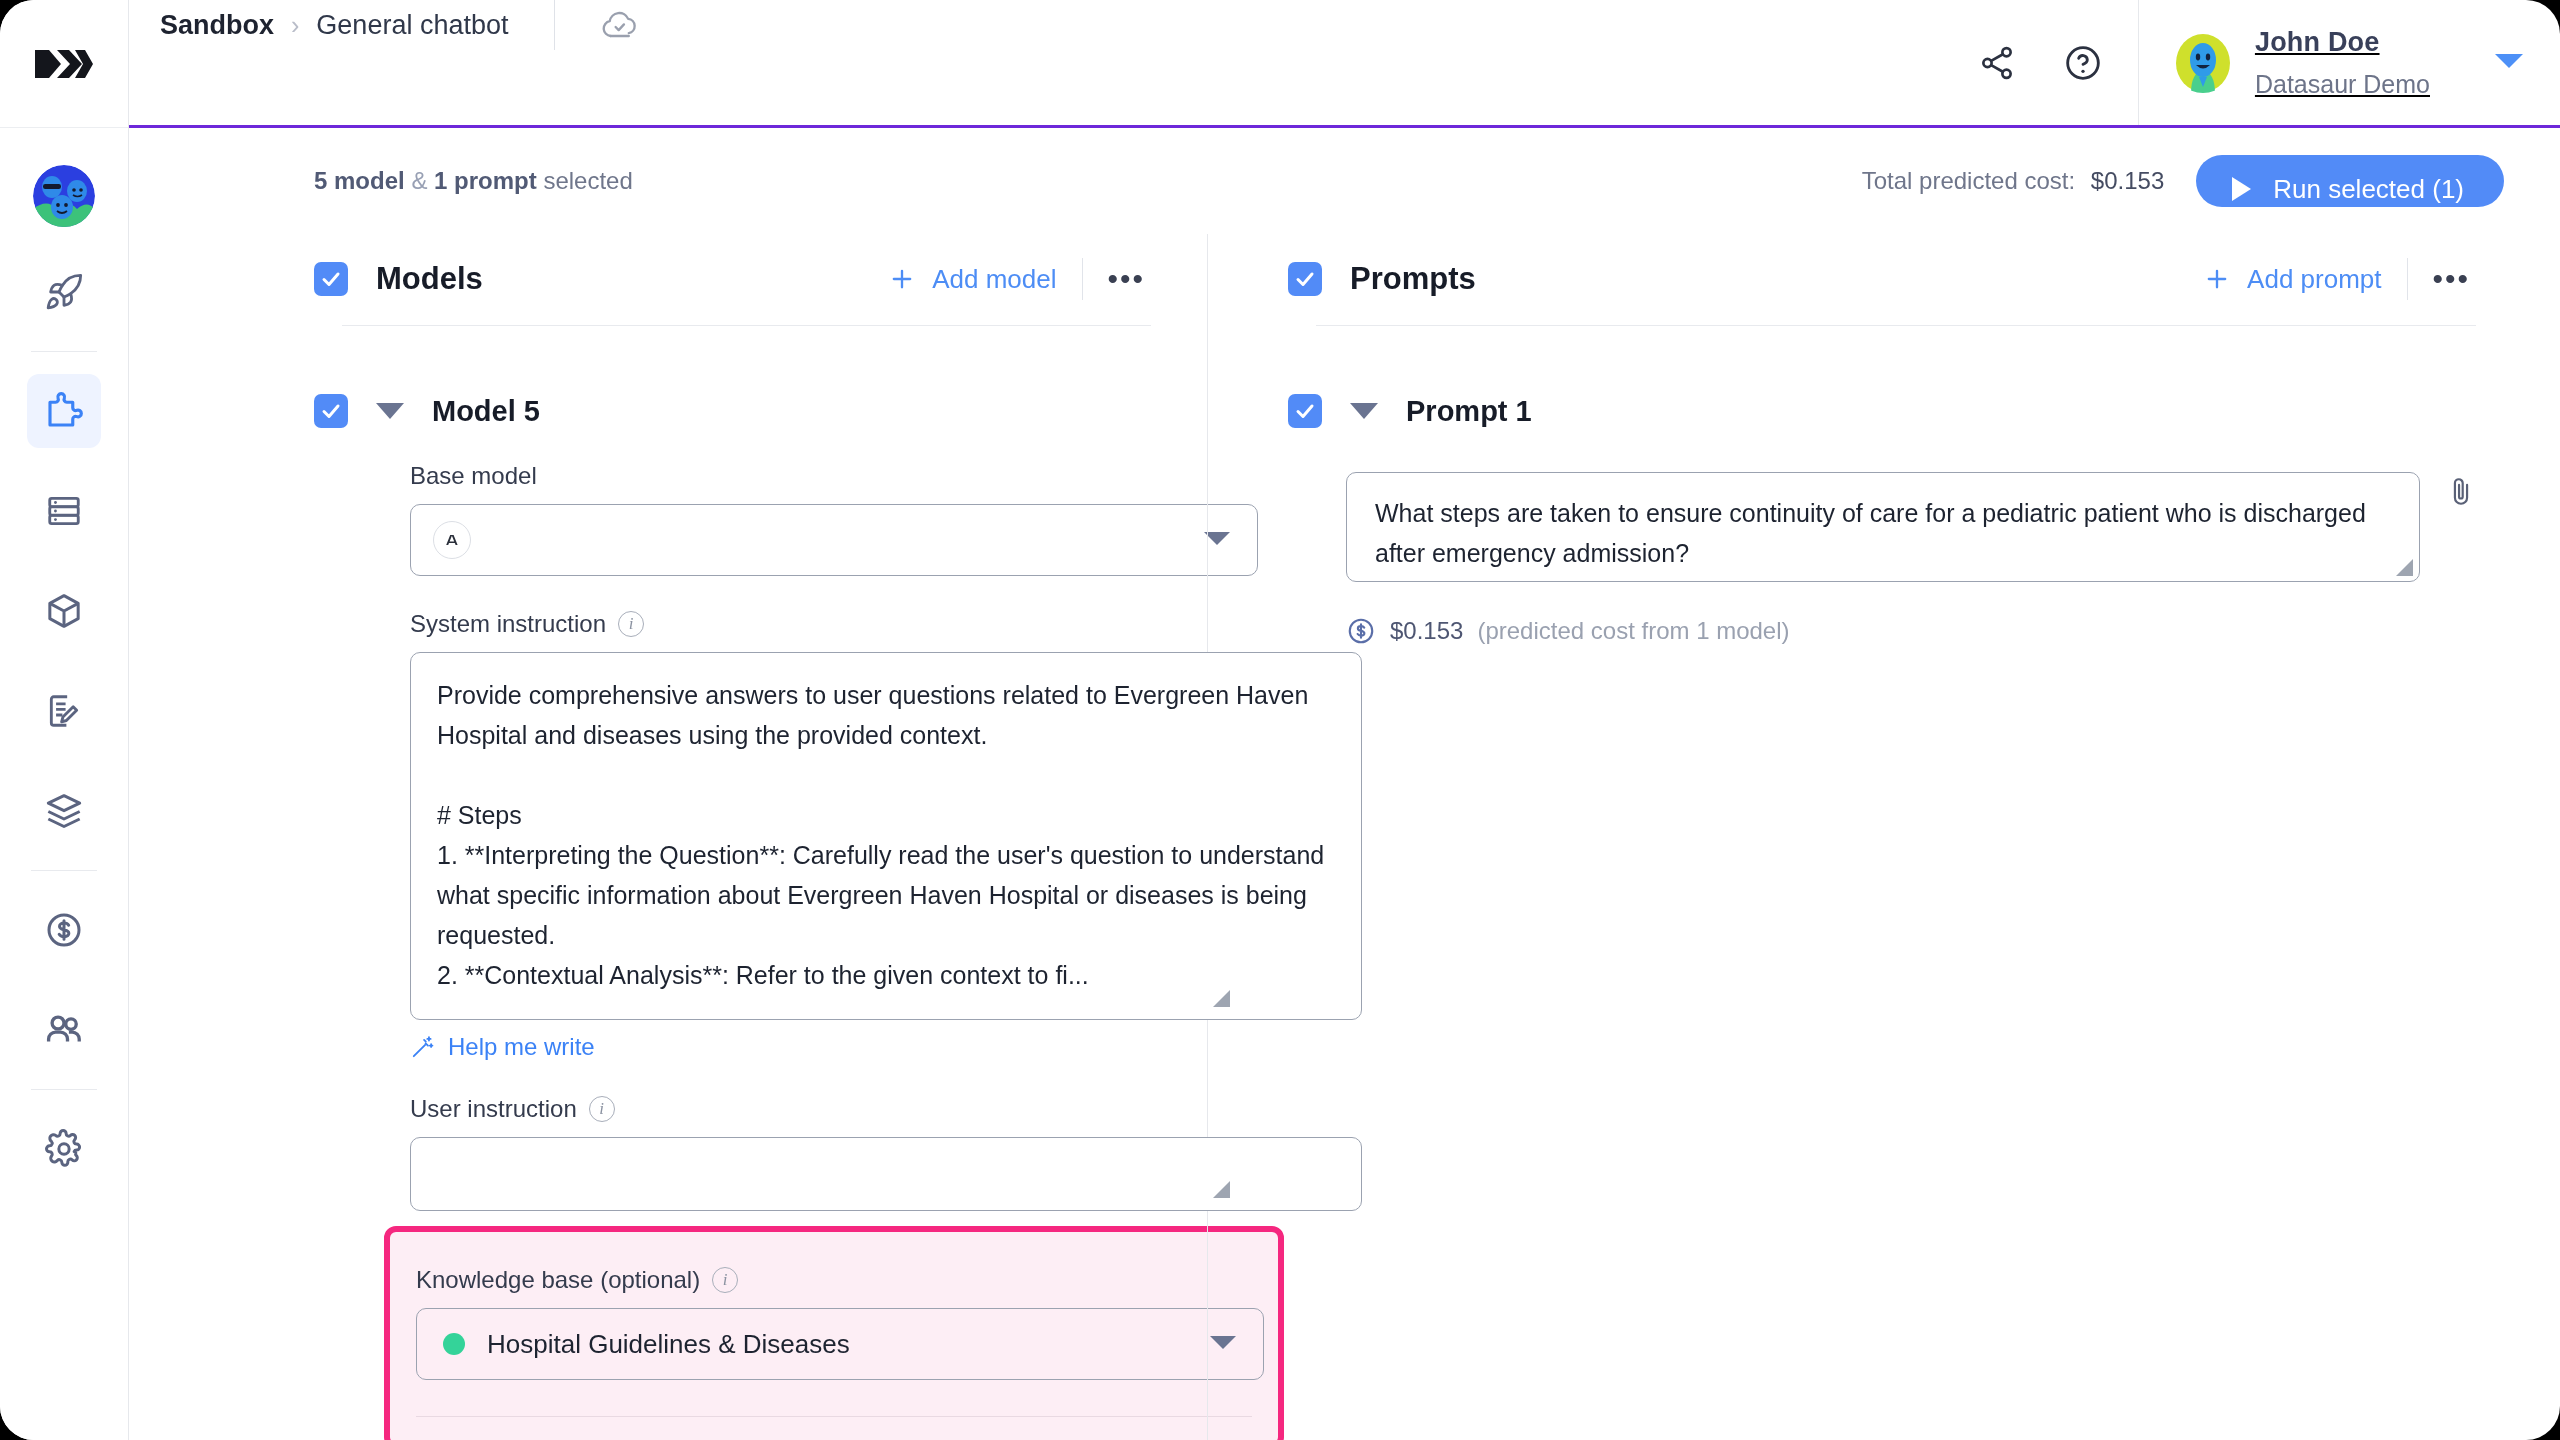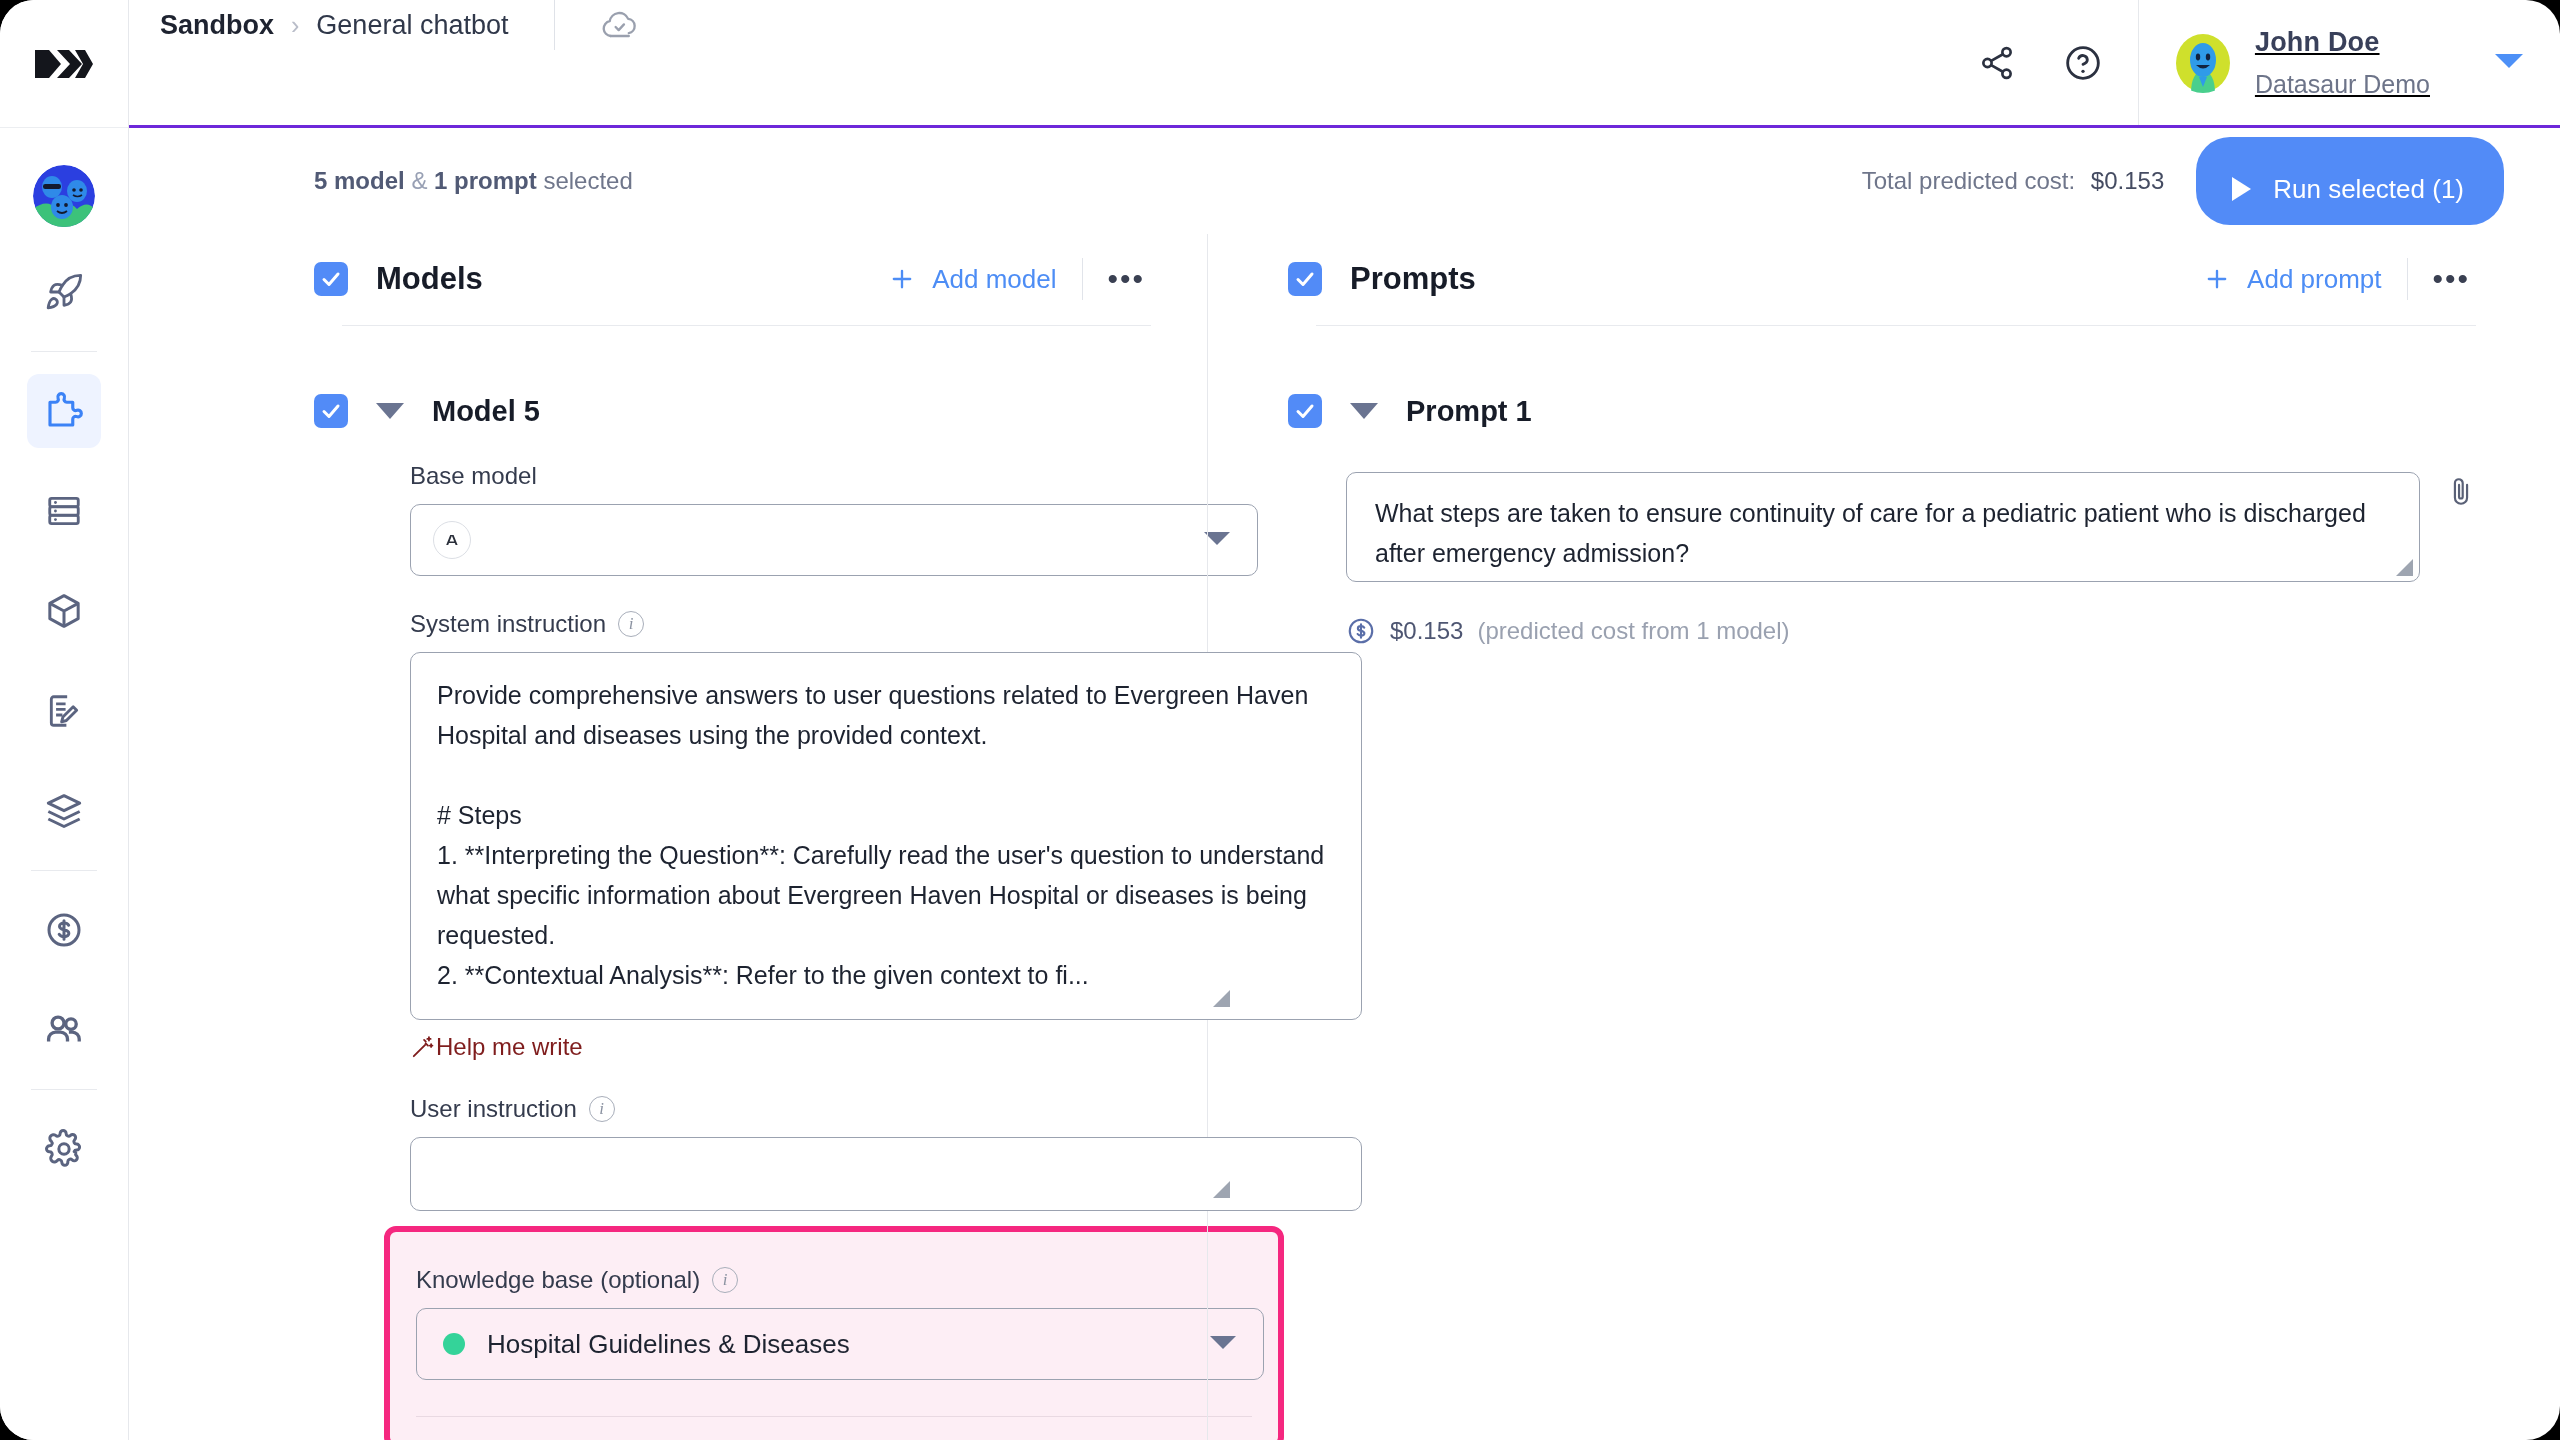--- a/index.html
+++ b/index.html
@@ -101,21 +101,21 @@
   }
   .selinfo { font-size: 24px; color: #6f768b; }
   .selinfo b { color: #515a75; font-weight: 700; }
   .selinfo .amp { color: #98a0b4; }
   .actionbar-right { margin-left: auto; display: flex; align-items: center; gap: 32px; }
   .cost-label { font-size: 24px; color: #6f768b; }
   .cost-label .val { color: #454c62; margin-left: 9px; }
   .run-btn {
     background: #528bf7; color: #fff;
     border: none; border-radius: 34px;
-    height: 88px; padding: 16px 40px 0 33px;
+    height: 52px; padding: 16px 40px 0 33px;
     display: flex; align-items: center; gap: 20px;
     font-size: 26px; font-family: inherit; cursor: pointer;
   }
 
   
   .panes { flex: 1; display: flex; min-height: 0; }
   .pane { padding: 24px 0 0 0; min-width: 0; }
   .pane-models  { flex: 0 0 1078px; padding-left: 185px; padding-right: 56px; }
   .pane-prompts { flex: 1; border-left: 1px solid #e6e8ec; padding-left: 80px; padding-right: 84px; }
 
@@ -185,22 +185,22 @@
   }
   .ta.sys { height: 368px; }
   .ta.user { height: 74px; padding: 12px 26px; }
   .resize-h {
     position: absolute; right: 7px; bottom: 6px;
     width: 0; height: 0;
     border-left: 17px solid transparent;
     border-bottom: 17px solid #9ea5b1;
   }
   .helpwrite {
-    display: flex; align-items: center; gap: 0;
-    color: #7f1d1d; font-size: 24px; margin-top: 20px; cursor: pointer;
+    display: flex; align-items: center; gap: 12px;
+    color: #3b82f6; font-size: 24px; margin-top: 20px; cursor: pointer;
   }
   .field-block { margin-top: 34px; }
 
   
   .kb-highlight {
     margin-top: 22px;
     margin-left: -26px;
     width: 900px;
     border: 6px solid #f5277f;
     border-radius: 12px;

